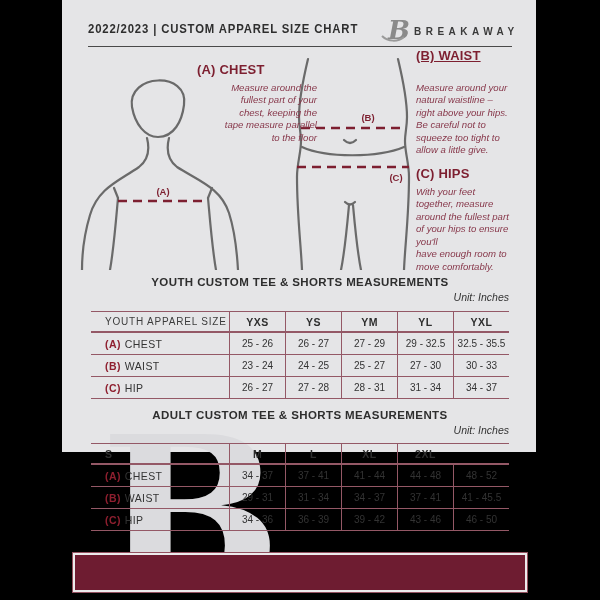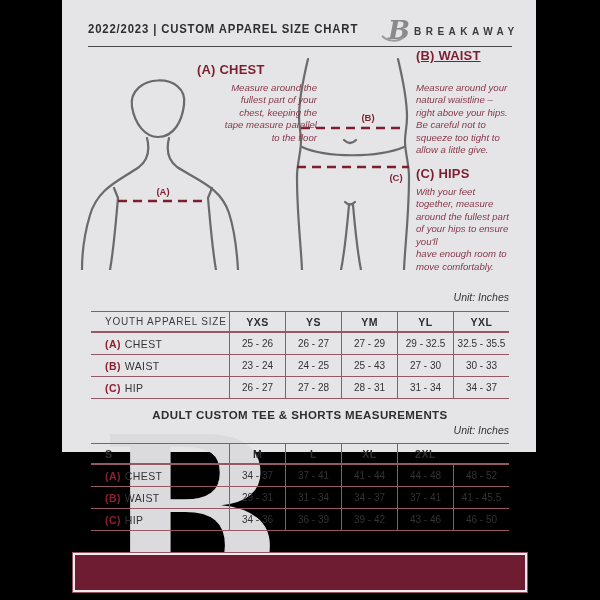--- a/index.html
+++ b/index.html
@@ -119,20 +119,21 @@
   <div class="m-desc" style="left:354px;top:186px;width:122px;">With your feet
 together, measure
 around the fullest part
 of your hips to ensure
 you'll
 have enough room to
 move comfortably.</div>
 
   <div class="watermark">B</div>
 
+  <div class="tbl-title" style="top:276px;">YOUTH CUSTOM TEE &amp; SHORTS MEASUREMENTS</div>
   <div class="tbl-unit" style="top:291px;">Unit: Inches</div>
 
   <div class="size-table" style="top:311px;">
     <div class="t-row head">
       <div class="col-hdr">YOUTH APPAREL SIZE</div>
       <div class="size-hdr">YXS</div>
       <div class="size-hdr">YS</div>
       <div class="size-hdr">YM</div>
       <div class="size-hdr">YL</div>
       <div class="size-hdr">YXL</div>
@@ -148,21 +149,21 @@
       <div class="cell-val">29 - 32.5</div>
       <div class="cell-val">32.5 - 35.5</div>
     </div>
     <div class="t-row data">
       <div class="row-label">
           <b>(B)</b>
           <span>WAIST</span>
         </div>
       <div class="cell-val">23 - 24</div>
       <div class="cell-val">24 - 25</div>
-      <div class="cell-val">25 - 43</div>
+      <div class="cell-val">25 - 27</div>
       <div class="cell-val">27 - 30</div>
       <div class="cell-val">30 - 33</div>
     </div>
     <div class="t-row data">
       <div class="row-label">
           <b>(C)</b>
           <span>HIP</span>
         </div>
       <div class="cell-val">26 - 27</div>
       <div class="cell-val">27 - 28</div>

